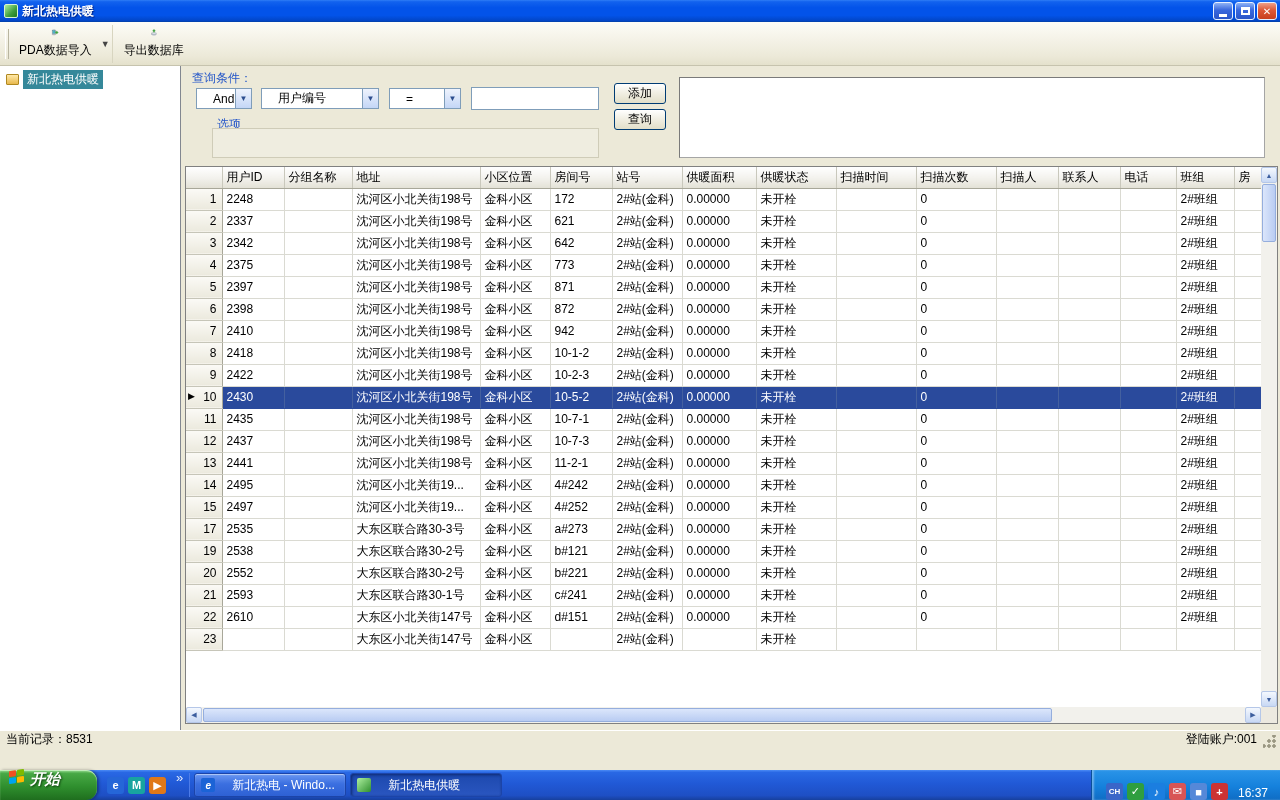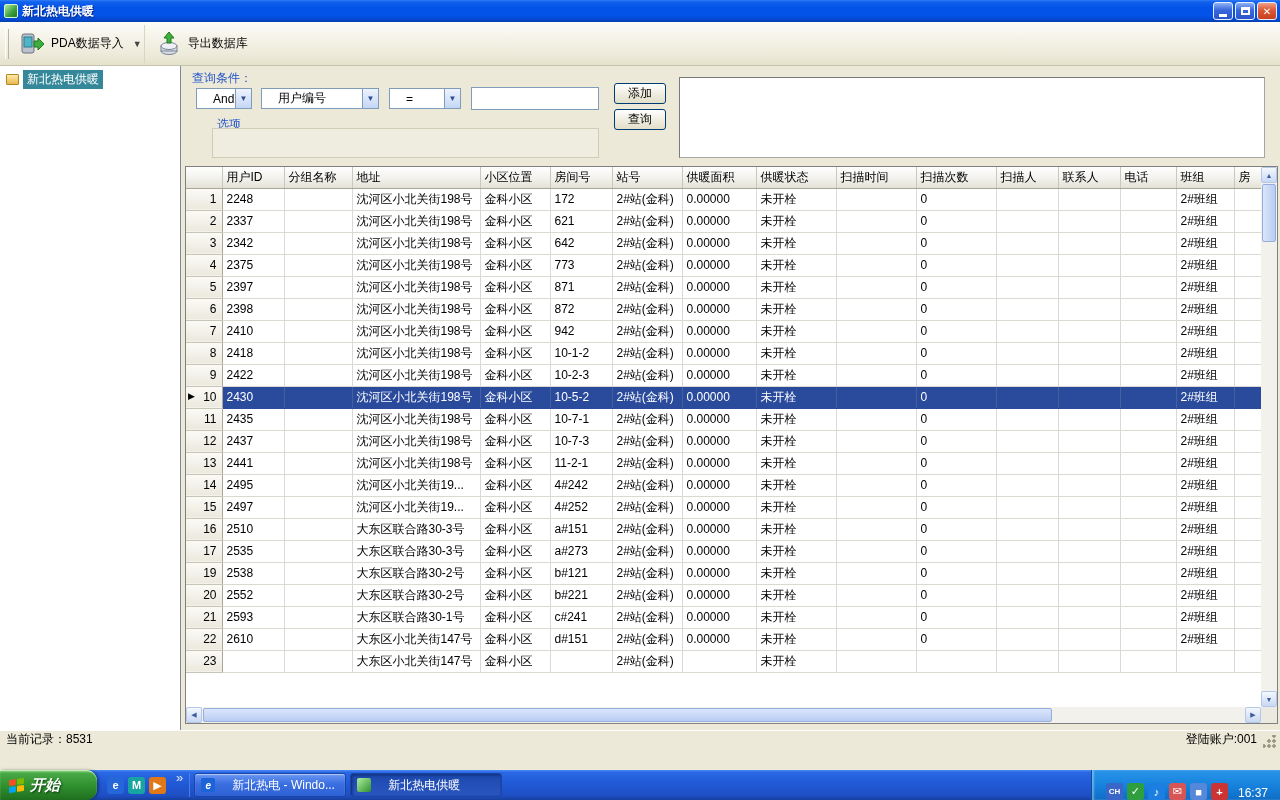--- a/index.html
+++ b/index.html
@@ -21,21 +21,21 @@
   .tbb.close { background:linear-gradient(180deg,#f0a088,#dd5836 45%,#c8401f); }
   .tbb.min i { display:block; width:8px; height:3px; background:#fff; margin-top:8px; }
   .tbb.max i { display:block; width:9px; height:8px; border:2px solid #fff; border-top-width:3px; }
 
   .menubar { height:22px; background:#ece9d8; display:flex; align-items:center; padding-left:6px; border-bottom:1px solid #e0ddc8; }
   .menu-item { padding:3px 10px; color:#000; }
 
   .toolbar { height:44px; background:linear-gradient(180deg,#fdfcf7,#ece9d8 80%,#e4e1cc);
     border-bottom:1px solid #c6c3ae; display:flex; align-items:center; padding-left:2px; }
   .tb-grip { width:4px; height:30px; margin:0 3px; border-left:1px solid #fff; border-right:1px solid #b8b5a0; }
-  .tool-btn { display:flex; align-items:center; gap:6px; padding:4px 7px; height:38px; }
+  .tool-btn { display:flex; align-items:center; gap:6px; padding:4px 7px; height:38px;flex-direction:column; }
   .tool-drop { width:14px; height:38px; display:flex; align-items:center; justify-content:center;
     color:#444; font-size:9px; border-right:1px solid #d8d5c0; margin-right:4px; }
 
   
   .main { position:relative; height:664px; display:flex; background:#ece9d8; }
   .tree-panel { width:181px; background:#fff; border-right:1px solid #828790; }
   .tree-item { display:inline-flex; align-items:center; margin:4px 0 0 6px; }
   .tree-ico { width:13px; height:11px; margin-right:4px; border-radius:1px;
     background:linear-gradient(180deg,#ffe9a8,#e8b84d); border:1px solid #b08820; }
   .tree-label { background:#35889a; color:#fff; padding:1px 4px; font-size:12px; }
@@ -106,21 +106,21 @@
       radial-gradient(circle at 11px 11px,#9a9782 1.5px,transparent 2px),
       radial-gradient(circle at 11px 6px,#9a9782 1.5px,transparent 2px),
       radial-gradient(circle at 6px 11px,#9a9782 1.5px,transparent 2px),
       radial-gradient(circle at 11px 1px,#9a9782 1.5px,transparent 2px),
       radial-gradient(circle at 1px 11px,#9a9782 1.5px,transparent 2px),
       radial-gradient(circle at 6px 6px,#9a9782 1.5px,transparent 2px); }
 
   
   .taskbar { position:absolute; left:0; bottom:0; width:1280px; height:30px; display:flex; align-items:stretch;
     background:linear-gradient(180deg,#4b8bf5 0%,#2968e4 8%,#2159d6 45%,#1e4fc4 85%,#17409e 100%); }
-  .start-btn { width:97px; display:flex; align-items:center; gap:6px; padding:0 16px 0 9px;
+  .start-btn { width:97px; display:flex; gap:6px; padding:0 16px 0 9px;
     background:linear-gradient(180deg,#8ed88a 0%,#47a845 12%,#2f8f2e 55%,#1f6e1e 100%);
     border-radius:0 11px 11px 0; box-shadow:inset 0 1px 1px #c8f0c0, 2px 0 3px rgba(0,0,0,.35);
     color:#fff; font-weight:bold; font-style:italic; font-size:15px; text-shadow:1px 1px 2px #0d3f0d; }
   .start-flag { display:grid; grid-template-columns:7px 7px; grid-template-rows:6px 6px; gap:1px; transform:skewY(-8deg); }
   .start-flag i { border-radius:1px; }
   .start-flag i:nth-child(1){ background:#f25022; } .start-flag i:nth-child(2){ background:#7fba00; }
   .start-flag i:nth-child(3){ background:#00a4ef; } .start-flag i:nth-child(4){ background:#ffb900; }
   .quick-launch { display:flex; align-items:center; gap:4px; padding:0 6px 0 10px; }
   .ql-ico, .tray-ico { width:17px; height:17px; border-radius:3px; display:flex; align-items:center;
     justify-content:center; color:#fff; font-size:11px; font-weight:bold; }
@@ -515,38 +515,20 @@
                     <td>2#班组</td>
                     <td></td>
                   </tr>
                   <tr>
                     <td class="rowhdr">15</td>
                     <td>2497</td>
                     <td></td>
                     <td>沈河区小北关街19...</td>
                     <td>金科小区</td>
                     <td>4#252</td>
-                    <td>2#站(金科)</td>
-                    <td>0.00000</td>
-                    <td>未开栓</td>
-                    <td></td>
-                    <td>0</td>
-                    <td></td>
-                    <td></td>
-                    <td></td>
-                    <td>2#班组</td>
-                    <td></td>
-                  </tr>
-                  <tr>
-                    <td class="rowhdr">16</td>
-                    <td>2510</td>
-                    <td></td>
-                    <td>大东区联合路30-3号</td>
-                    <td>金科小区</td>
-                    <td>a#151</td>
                     <td>2#站(金科)</td>
                     <td>0.00000</td>
                     <td>未开栓</td>
                     <td></td>
                     <td>0</td>
                     <td></td>
                     <td></td>
                     <td></td>
                     <td>2#班组</td>
                     <td></td>

